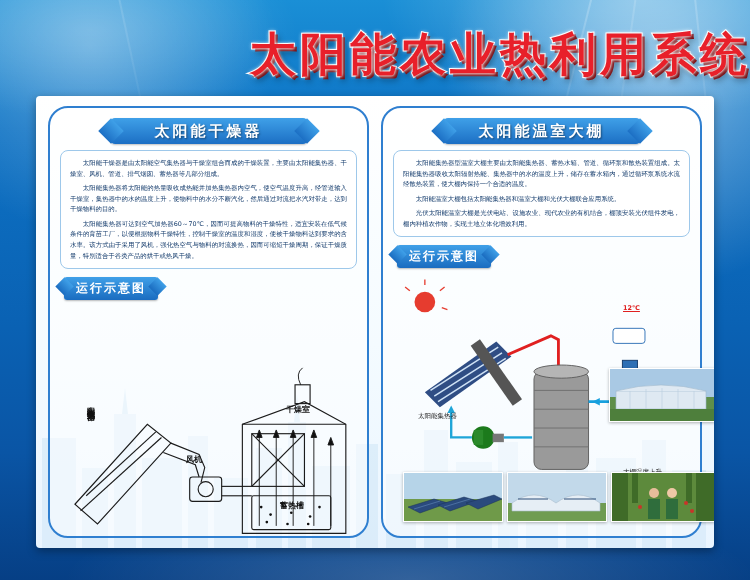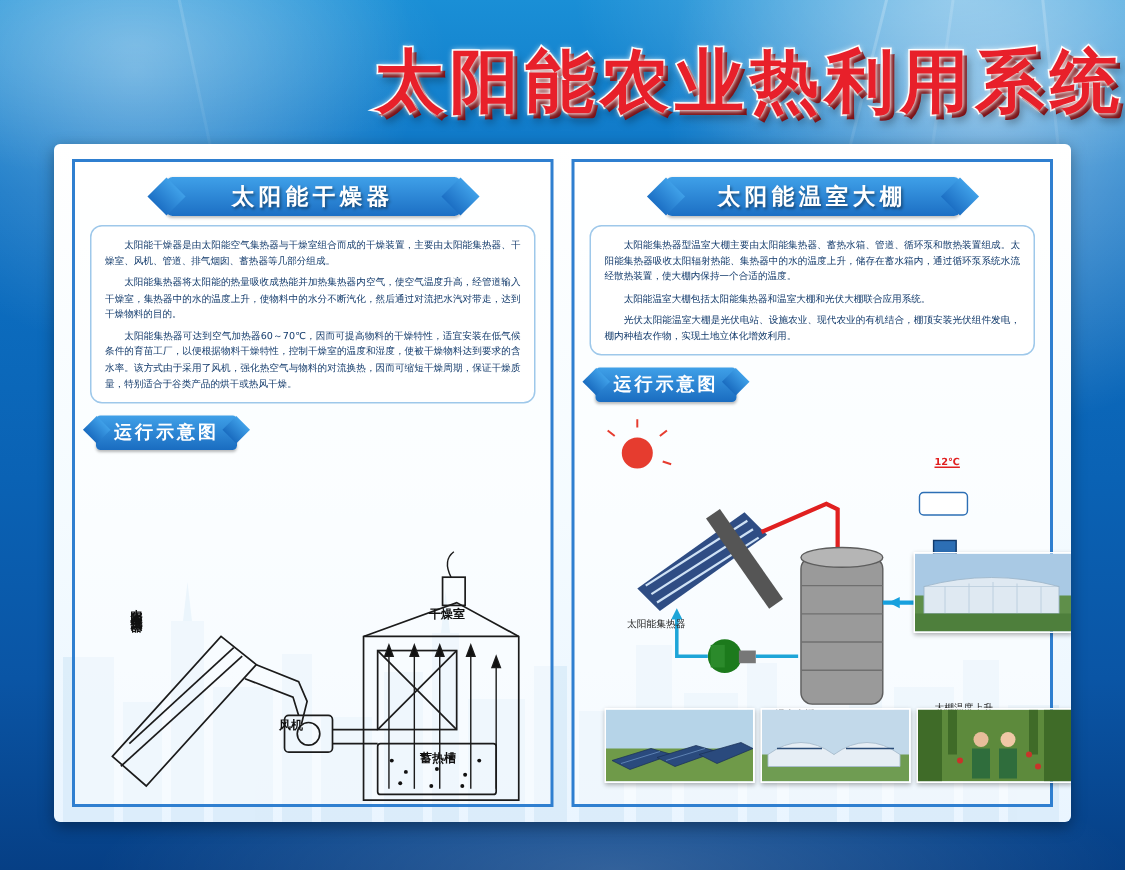--- a/index.html
+++ b/index.html
@@ -44,21 +44,21 @@
     border-radius:4px;
     box-shadow:0 3px 10px rgba(0,0,0,.35);
     overflow:hidden;
   }
   
   .skyline{position:absolute;left:0;bottom:0;width:678px;height:230px;opacity:.55;}
 
   .panels{position:relative;display:flex;gap:12px;padding:10px 12px;box-sizing:border-box;height:100%;}
   .panel{
     position:relative;flex:1;
-    border:2px solid #2f7fd0;border-radius:0;
+    border:2px solid #2f7fd0;border-radius:20px;
     background:rgba(255,255,255,.55);
     box-sizing:border-box;
     padding:8px 8px 6px 8px;
   }
 
   
   .ribbon{
     position:relative;margin:2px auto 6px auto;width:196px;height:26px;
     background:linear-gradient(180deg,#3fa0e8 0%,#1c6fc4 100%);
     border-radius:4px;
@@ -220,21 +220,21 @@
                 <circle cx="258" cy="206" r="1.4"></circle>
                   <circle cx="268" cy="218" r="1.4"></circle>
                 <circle cx="278" cy="208" r="1.4"></circle>
                   <circle cx="222" cy="224" r="1.4"></circle>
                 <circle cx="244" cy="226" r="1.4"></circle>
                   <circle cx="266" cy="226" r="1.4"></circle>
               </g>
             </g>
           </svg>
           <div class="lbl vlbl" style="left:26px;top:96px;">太阳能空气集热器</div>
-          <div class="lbl" style="left:128px;top:150px;margin-top:24px;">风机</div>
+          <div class="lbl" style="left:128px;top:150px;">风机</div>
           <div class="lbl" style="left:228px;top:100px;">干燥室</div>
           <div class="lbl" style="left:222px;top:196px;">蓄热槽</div>
         </div>
       </div>
 
       <div class="panel">
         <div class="ribbon">
           <span>太阳能温室大棚</span>
         </div>
 

